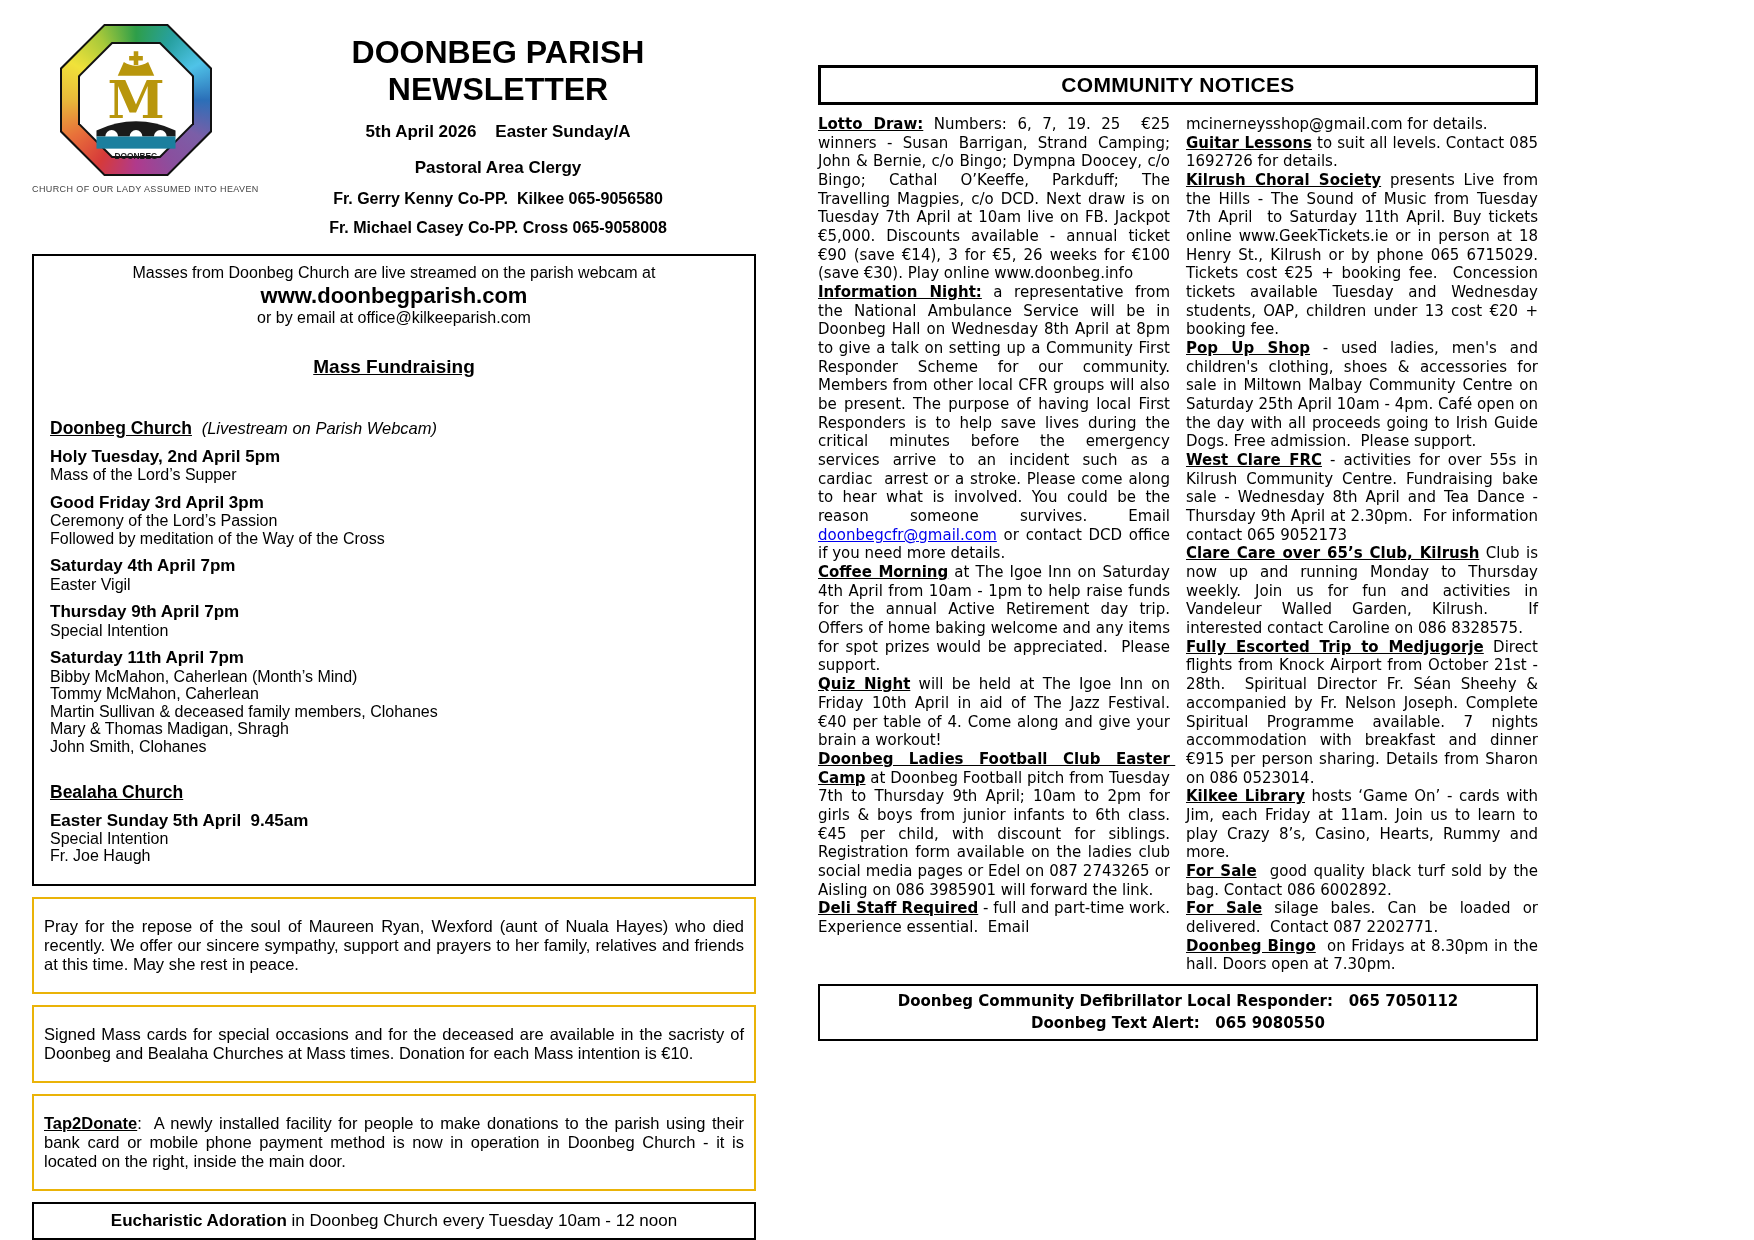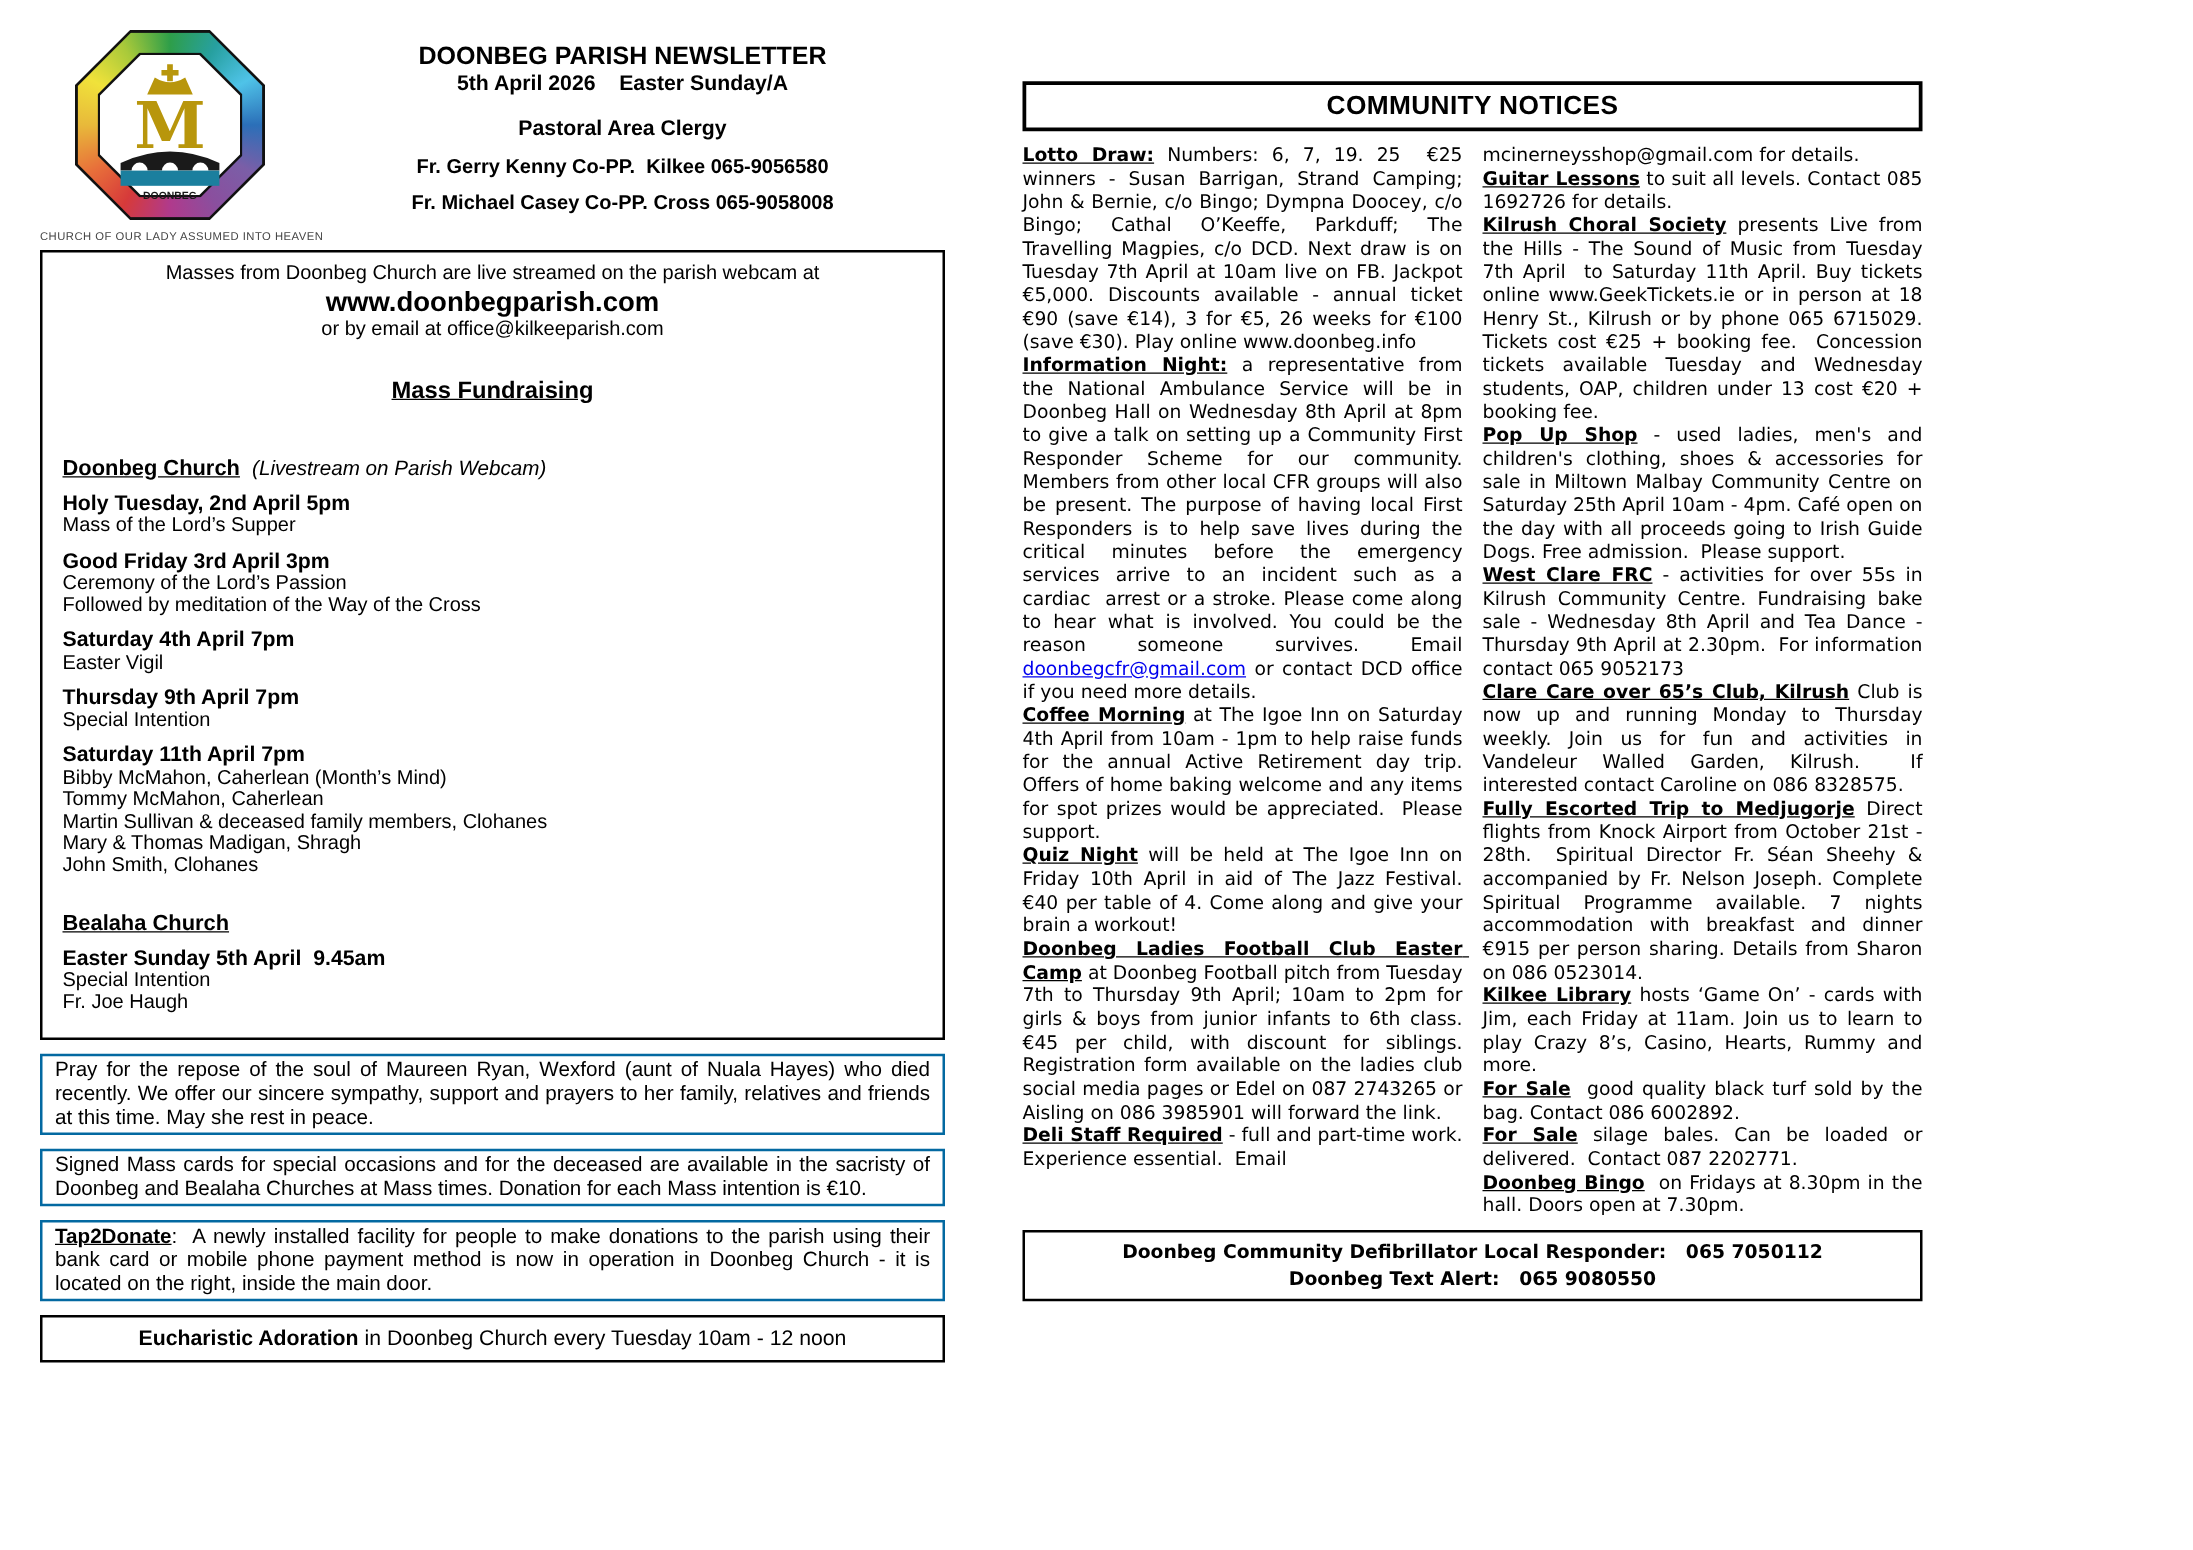--- a/index.html
+++ b/index.html
@@ -12,39 +12,39 @@
   .logo-col{width:208px;flex:0 0 auto;text-align:center;}
   .logo-box{position:relative;width:152px;height:152px;margin:4px auto 0 auto;}
   .oct{position:absolute;clip-path:polygon(29% 0%,71% 0%,100% 29%,100% 71%,71% 100%,29% 100%,0% 71%,0% 29%);}
   .oct-black{inset:0;background:#111;}
   .oct-ring{inset:2px;background:conic-gradient(from 0deg,#2e9e49,#27a0a0,#4fc3e8,#2b6fb8,#7b5ea7,#8a4f9e,#b03a8c,#d63a3a,#e8703a,#e8b93a,#f0e23a,#a8c93a,#2e9e49);}
   .oct-black2{inset:18px;background:#111;}
   .oct-white{inset:20px;background:#fff;}
   .logo-art{position:absolute;inset:0;}
   .logo-caption{font-size:9px;letter-spacing:.4px;color:#444;margin-top:8px;font-variant:small-caps;white-space:nowrap;}
   .titles{flex:1;text-align:center;padding-top:14px;}
-  .page-title{font-size:20px;font-weight:bold;margin:0 0 0 0;}
+  .page-title{font-size:32px;font-weight:bold;margin:0 0 14px 0;}
   .date-line{font-size:17px;font-weight:bold;margin:0 0 12px 0;}
   .clergy-heading{font-size:17px;font-weight:bold;margin:16px 0 12px 0;text-align:center;}
   .clergy-line{font-size:16px;font-weight:bold;margin:0 0 11px 0;}
 
   .main-box{border:2px solid #000;margin-top:6px;padding:8px 16px 10px 16px;}
   .center-line{text-align:center;font-size:16px;line-height:1.18;margin:0;}
   .center-line.bold{font-weight:bold;font-size:22px;}
   .webcam-p2{margin-top:13px;}
   .mi-heading{text-align:center;font-size:19px;font-weight:bold;text-decoration:underline;margin:28px 0 40px 0;}
   .church-line{margin:0 0 8px 0;font-size:17.5px;}
   .church-name{font-weight:bold;text-decoration:underline;}
   .church-note{font-style:italic;font-size:16.5px;}
   .entry{margin:0 0 9px 0;}
   .when{font-size:17px;font-weight:bold;margin:0;line-height:1.14;white-space:pre-wrap;}
   .mline{font-size:16px;margin:0;line-height:1.1;white-space:pre-wrap;}
   .bealaha{margin-top:26px;}
 
-  .note-box{border:2px solid #0369a1;margin-top:11px;padding:2px 10px;font-size:16.5px;line-height:1.15;text-align:justify;}
+  .note-box{border:2px solid #eab308;margin-top:11px;padding:18px 10px;font-size:16.5px;line-height:1.15;text-align:justify;}
   .note-box p{margin:0;}
   .t2d-label{font-weight:bold;text-decoration:underline;}
   .adoration-box{border:2px solid #000;margin-top:11px;padding:7px 10px;text-align:center;font-size:17px;}
   .ador-label{font-weight:bold;}
 
   
   .right-page{position:absolute;left:818px;top:33px;width:720px;}
   .cn-header{border:3px solid #000;text-align:center;font-size:21px;font-weight:bold;padding:5px 0;letter-spacing:.3px;margin-top:32px;}
   .notices{display:flex;gap:16px;margin-top:10px;font-family:"DejaVu Sans",sans-serif;}
   .ncol{width:352px;font-size:15px;line-height:1.245;text-align:justify;}

